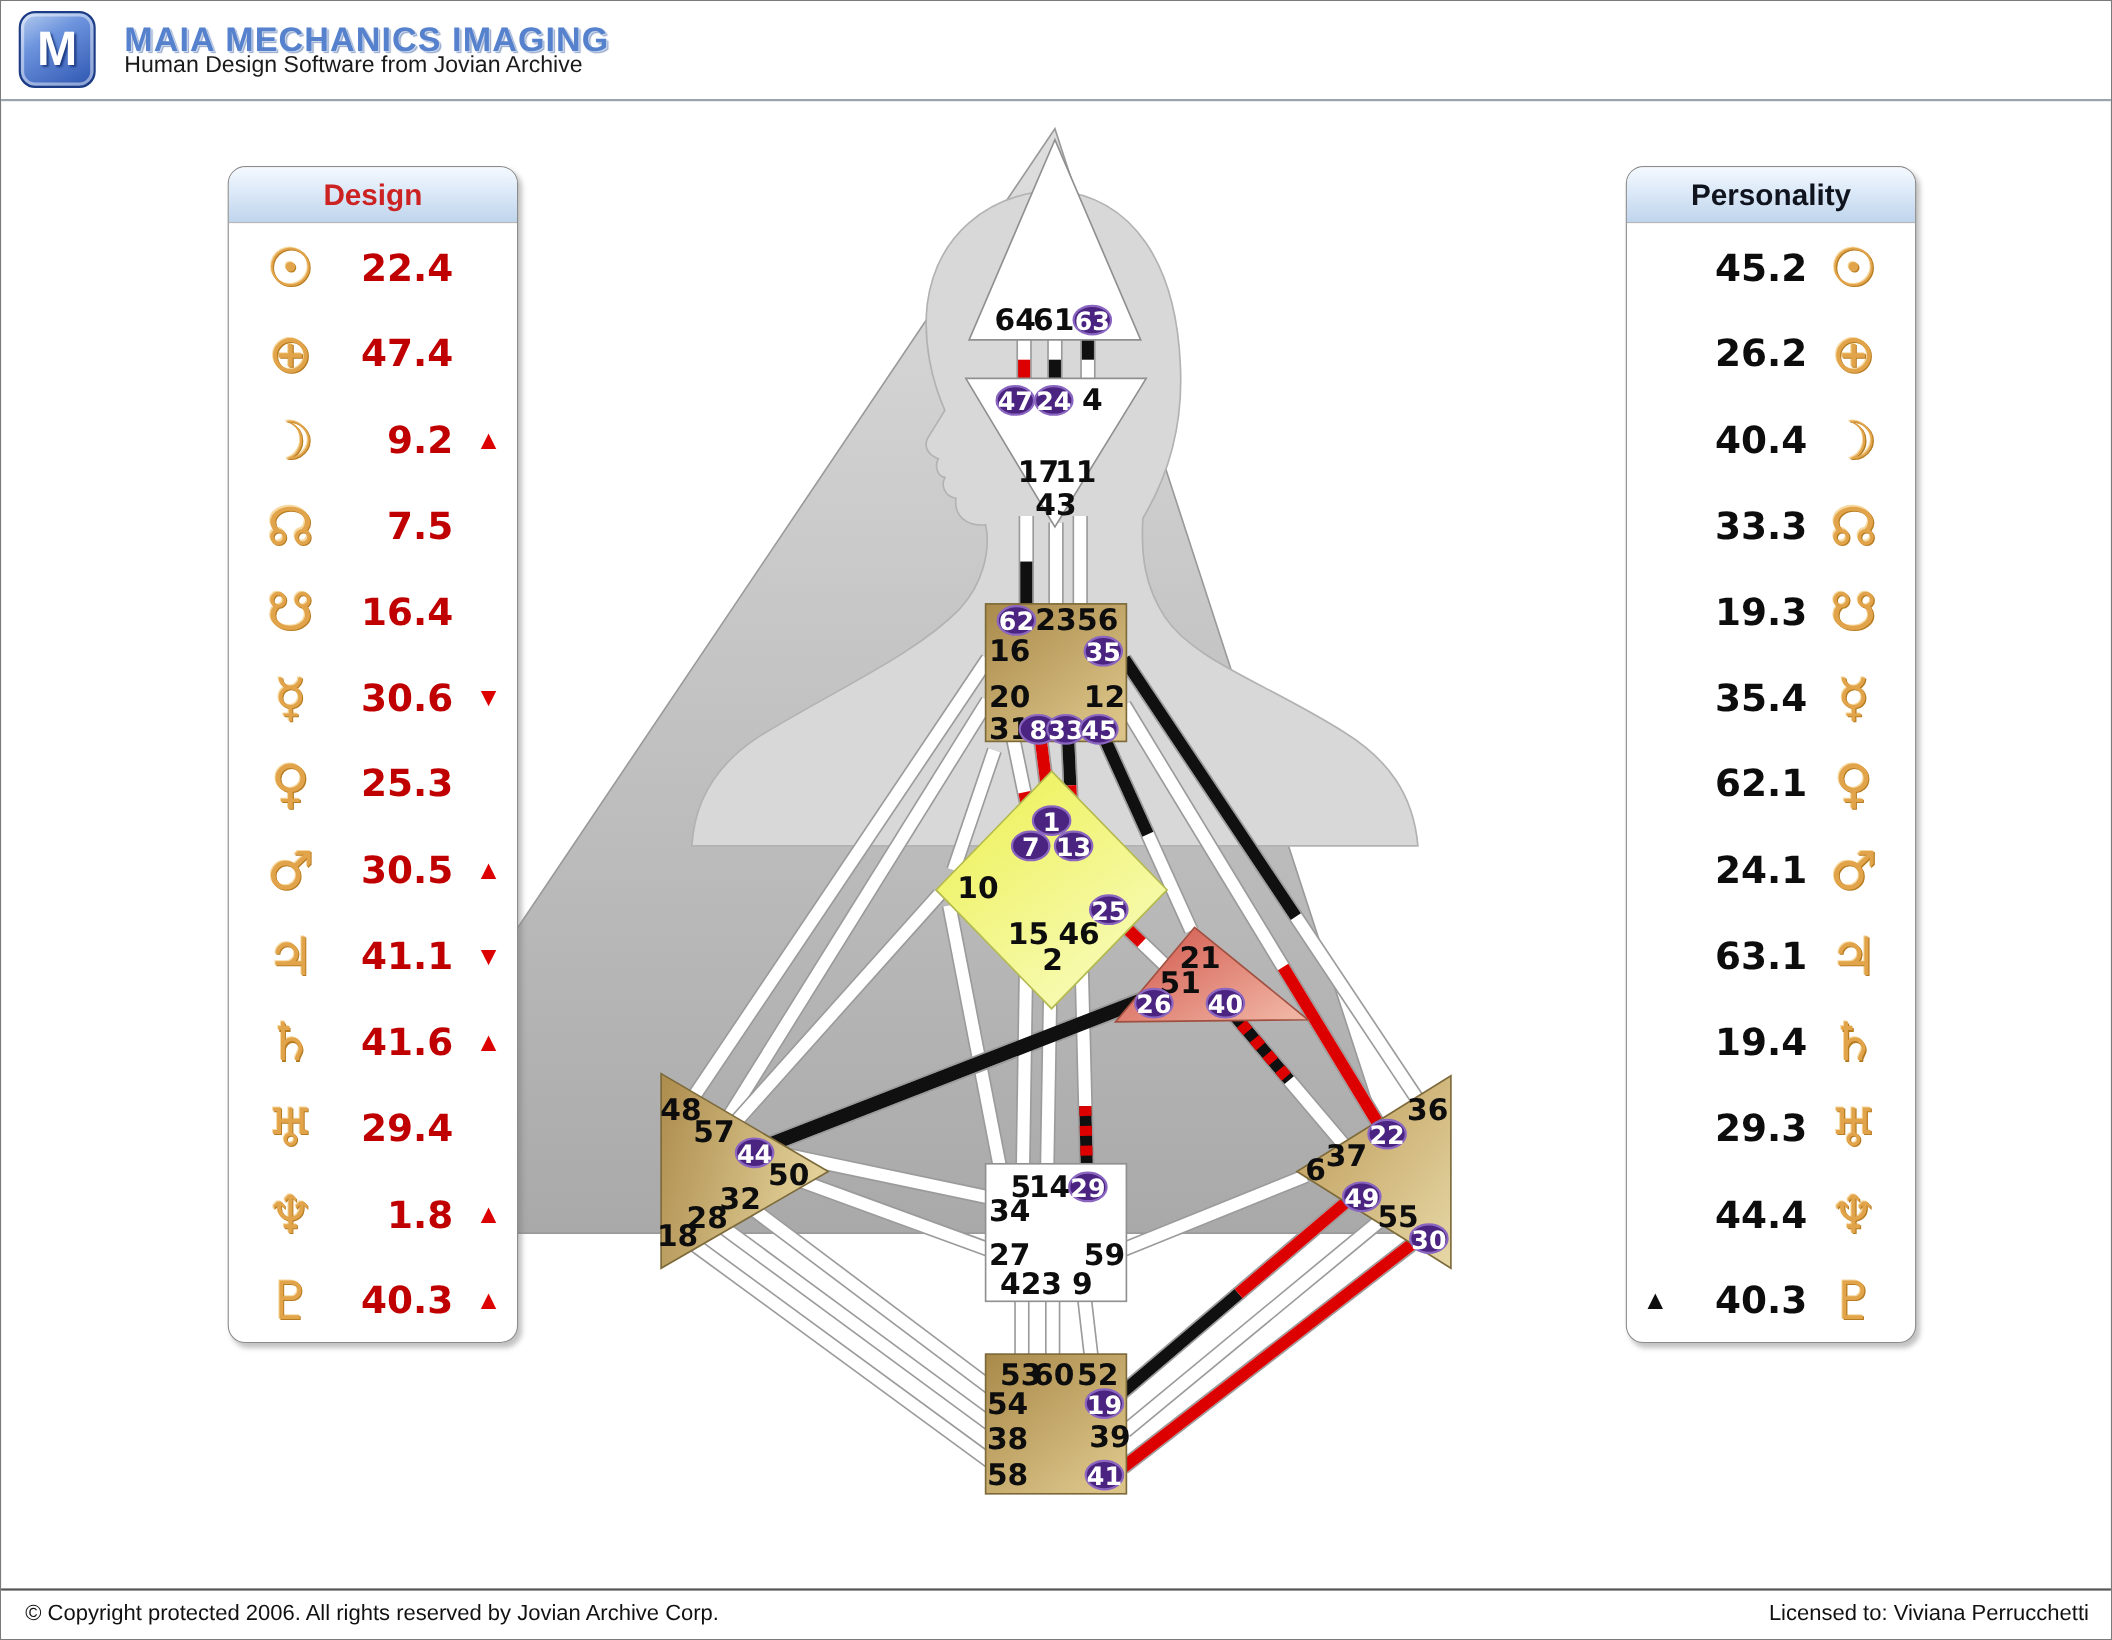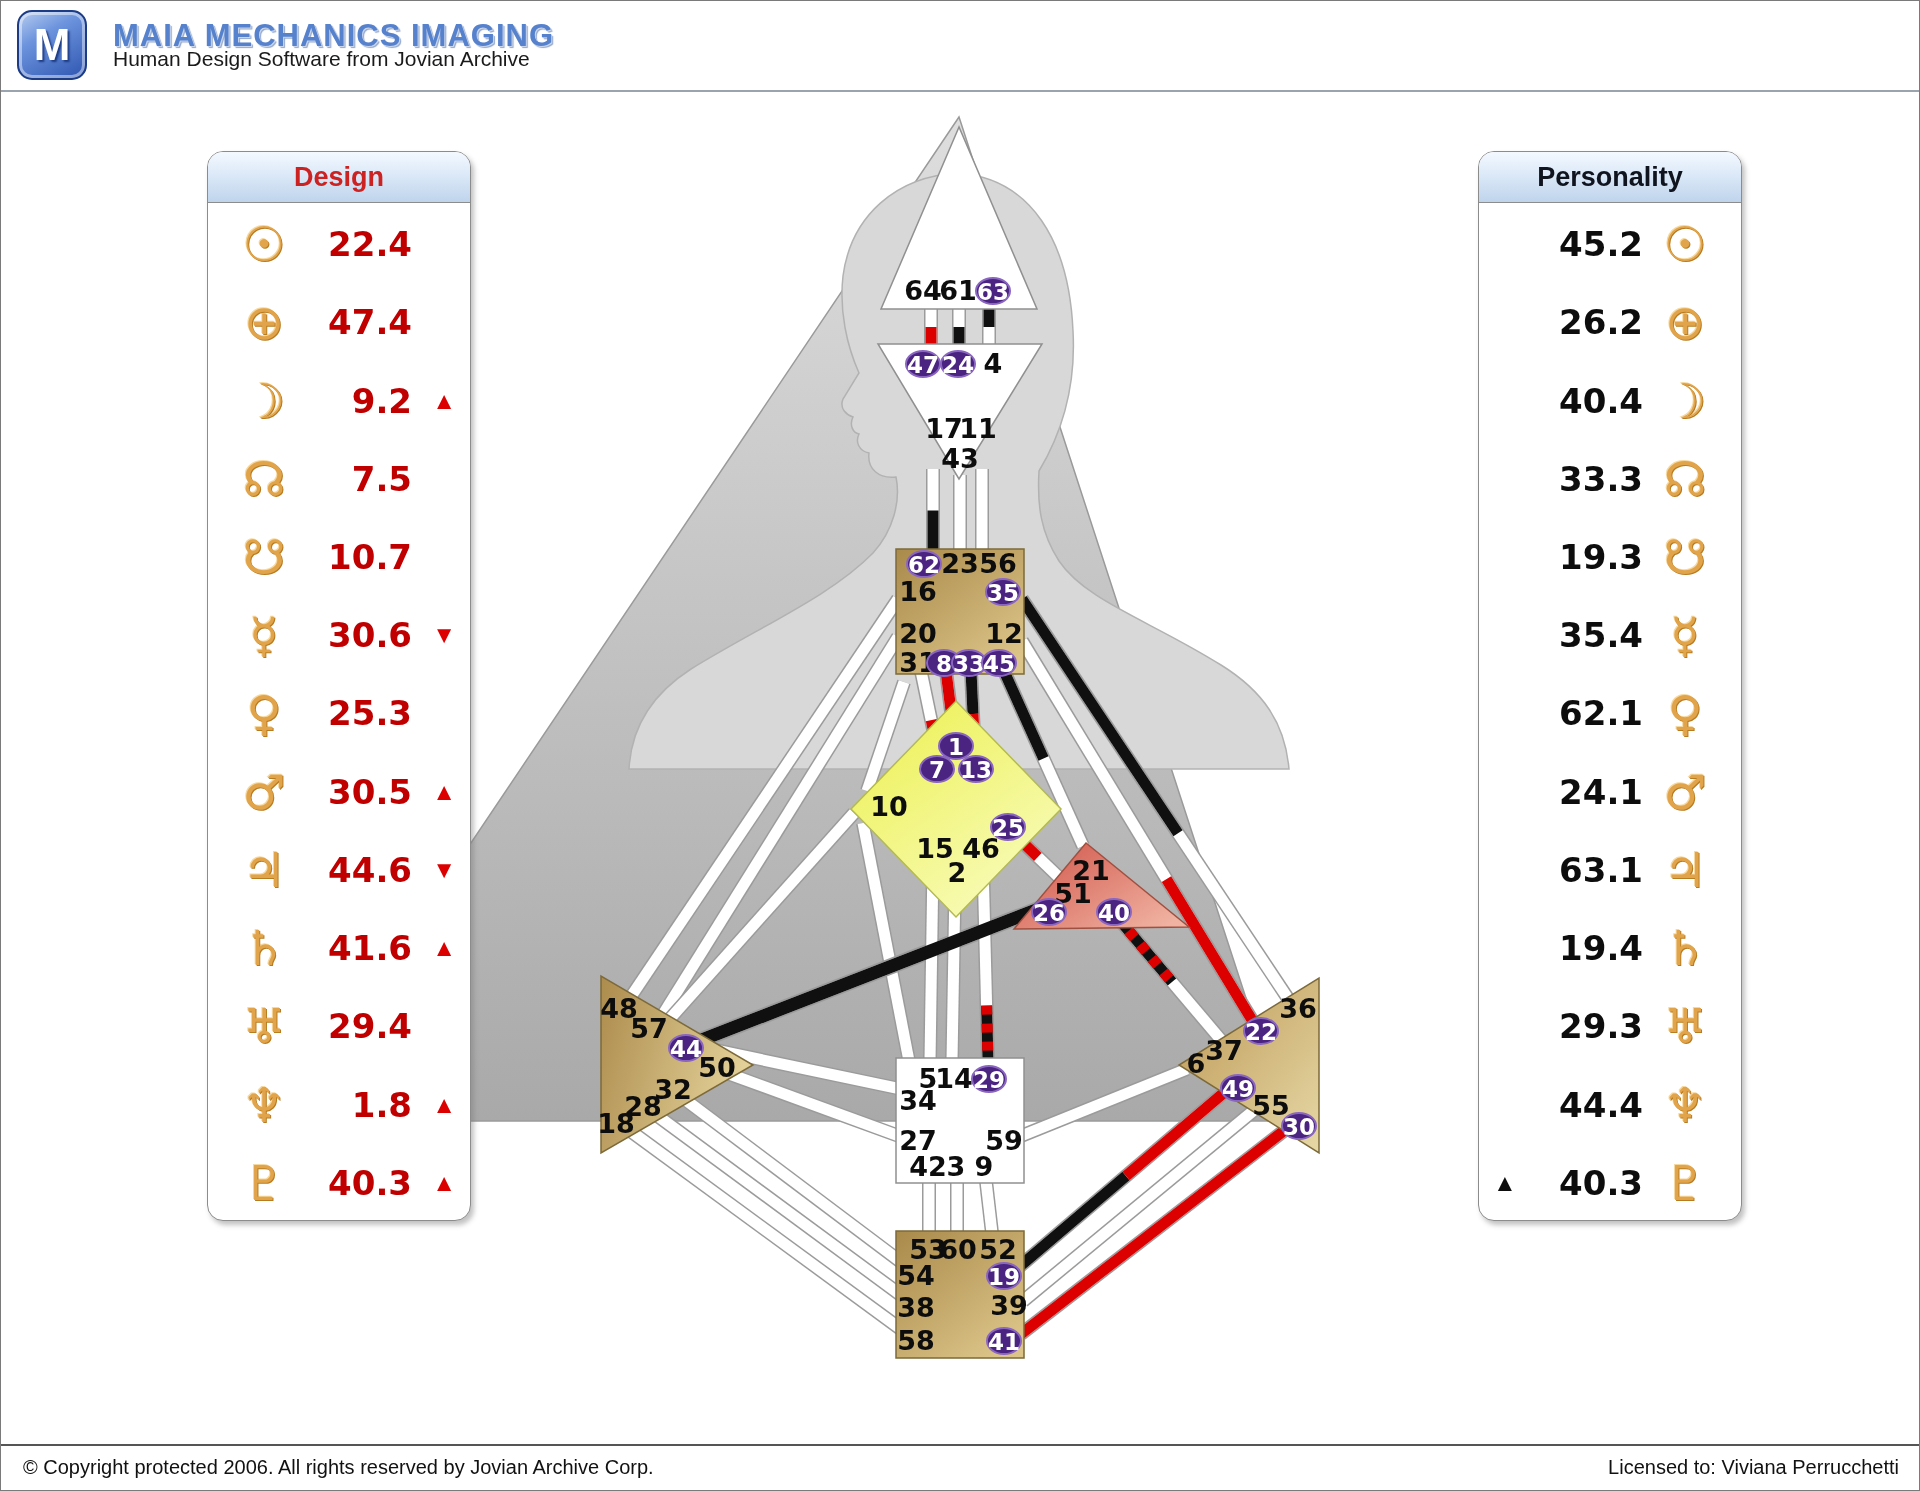--- a/index.html
+++ b/index.html
@@ -311,41 +311,41 @@
           <span class="pval">9.2</span>
           <span class="arrow">▲</span>
         </div>
         <div class="prow">
           <span class="glyph">☊</span>
           <span class="pval">7.5</span>
           <span class="arrow"></span>
         </div>
         <div class="prow">
           <span class="glyph">☋</span>
-          <span class="pval">10.7</span>
+          <span class="pval">16.4</span>
           <span class="arrow"></span>
         </div>
         <div class="prow">
           <span class="glyph">☿</span>
           <span class="pval">30.6</span>
           <span class="arrow">▼</span>
         </div>
         <div class="prow">
           <span class="glyph">♀</span>
           <span class="pval">25.3</span>
           <span class="arrow"></span>
         </div>
         <div class="prow">
           <span class="glyph">♂</span>
           <span class="pval">30.5</span>
           <span class="arrow">▲</span>
         </div>
         <div class="prow">
           <span class="glyph">♃</span>
-          <span class="pval">44.6</span>
+          <span class="pval">41.1</span>
           <span class="arrow">▼</span>
         </div>
         <div class="prow">
           <span class="glyph">♄</span>
           <span class="pval">41.6</span>
           <span class="arrow">▲</span>
         </div>
         <div class="prow">
           <span class="glyph">♅</span>
           <span class="pval">29.4</span>

